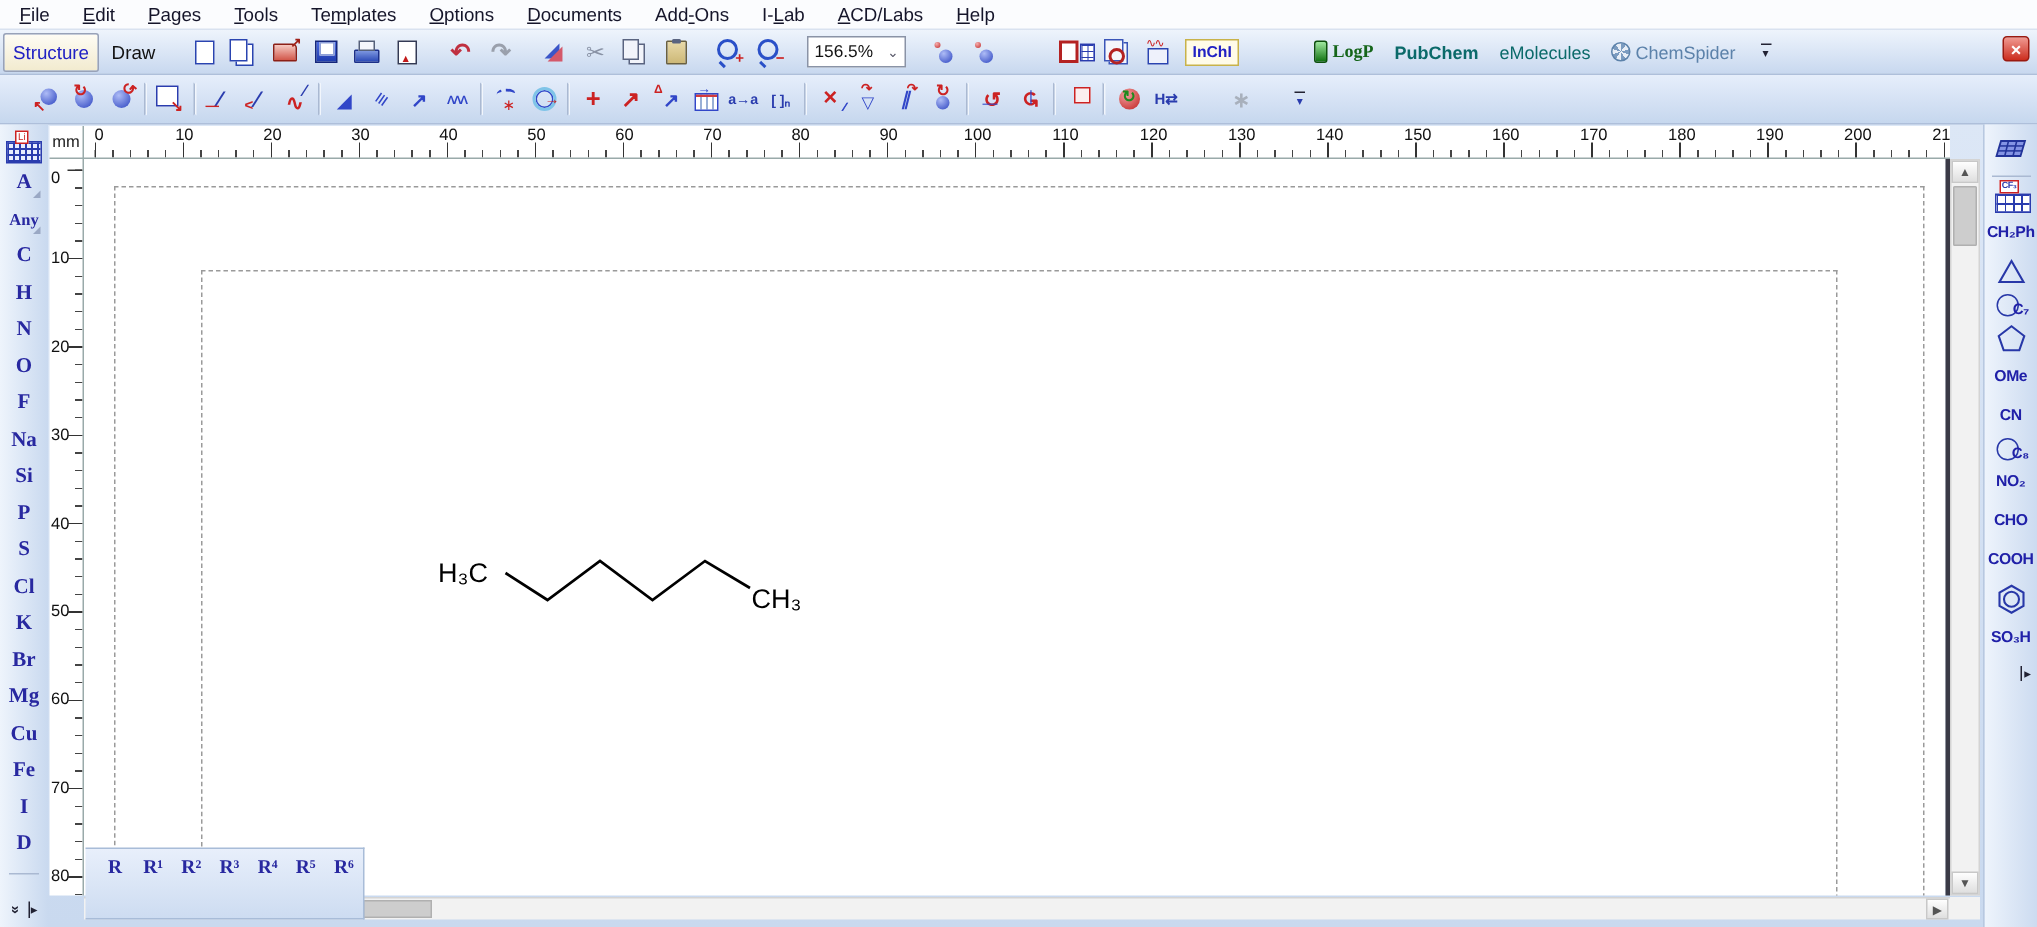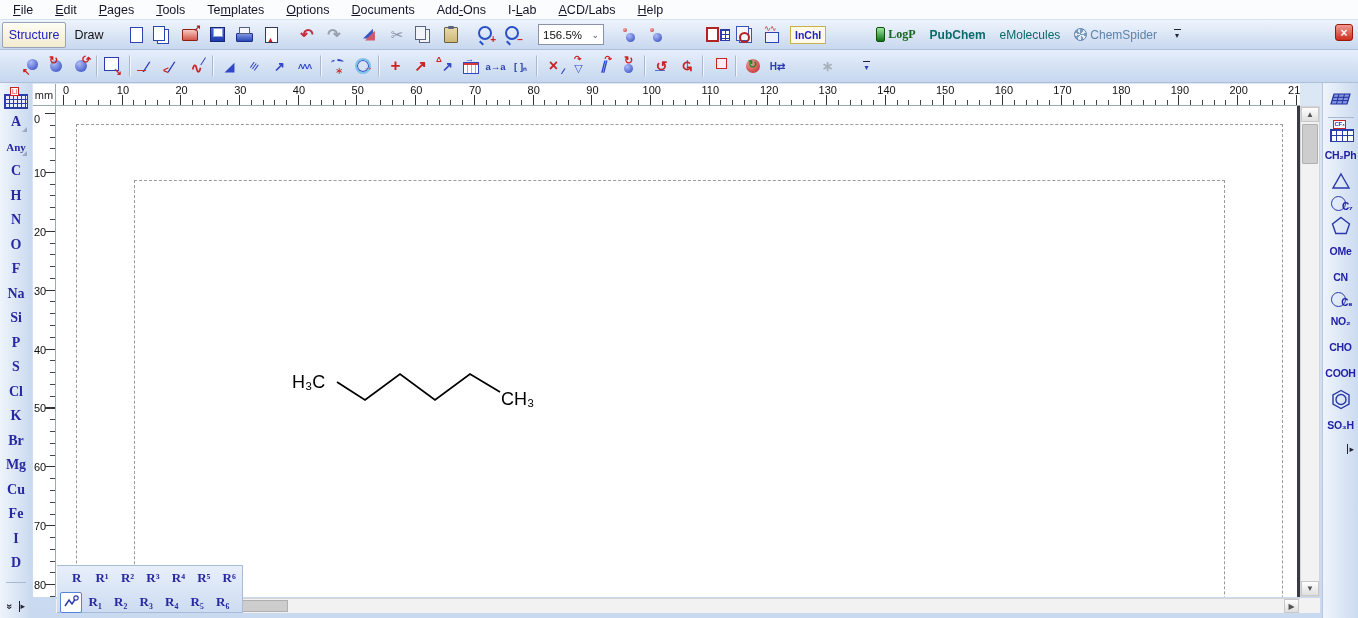--- a/index.html
+++ b/index.html
@@ -778,41 +778,20 @@
 
         <span class="rcell">R³</span>
 
         <span class="rcell">R⁴</span>
 
         <span class="rcell">R⁵</span>
 
         <span class="rcell">R⁶</span>
 
     </div>
-    <div class="rrow">
-      <span class="rtool">
-        <svg width="16" height="16" viewBox="0 0 16 16">
-            <polyline points="2,12 6,6 9,10 13,4" fill="none" stroke="#2a3cae" stroke-width="1.5"></polyline>
-            <circle cx="13" cy="4" r="2.2" fill="#fff" stroke="#2a3cae" stroke-width="1.2"></circle>
-          </svg>
-      </span>
-
-        <span class="rcell">R₁</span>
-
-        <span class="rcell">R₂</span>
-
-        <span class="rcell">R₃</span>
-
-        <span class="rcell">R₄</span>
-
-        <span class="rcell">R₅</span>
-
-        <span class="rcell">R₆</span>
-
-    </div>
   </div>
 
   <div class="rightpanel">
     <div class="rp-item" style="margin-top:4px;">
       <svg width="26" height="16" viewBox="0 0 26 16">
           <polygon points="6,2 22,2 19,12 3,12" fill="#8494e4" stroke="#223399" stroke-width="1.2"></polygon>
           <line x1="5" y1="5.3" x2="21" y2="5.3" stroke="#223399"></line>
           <line x1="4.3" y1="8.6" x2="20.3" y2="8.6" stroke="#223399"></line>
           <line x1="11" y1="2" x2="8.5" y2="12" stroke="#223399"></line>
           <line x1="16.5" y1="2" x2="14" y2="12" stroke="#223399"></line>

